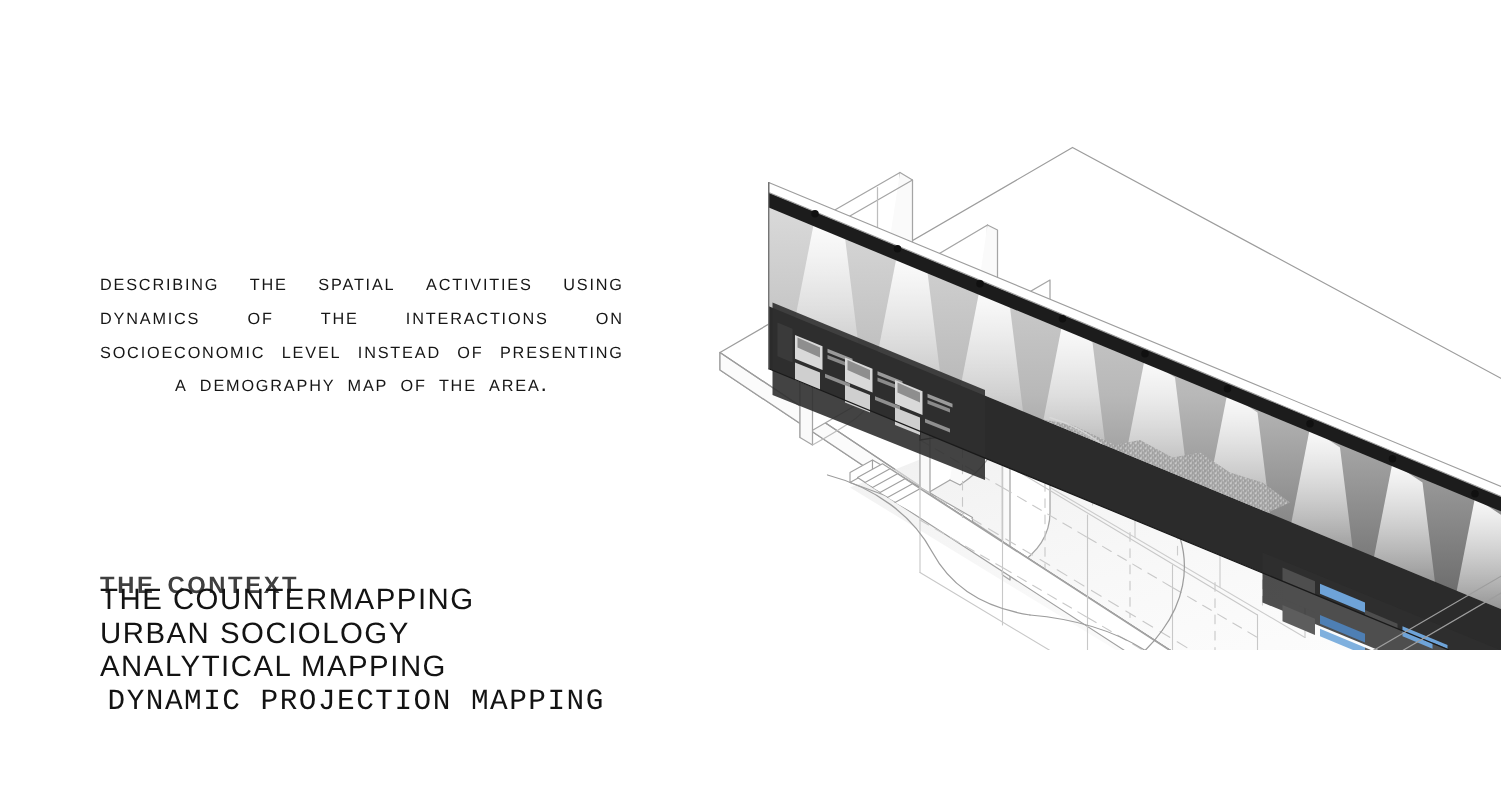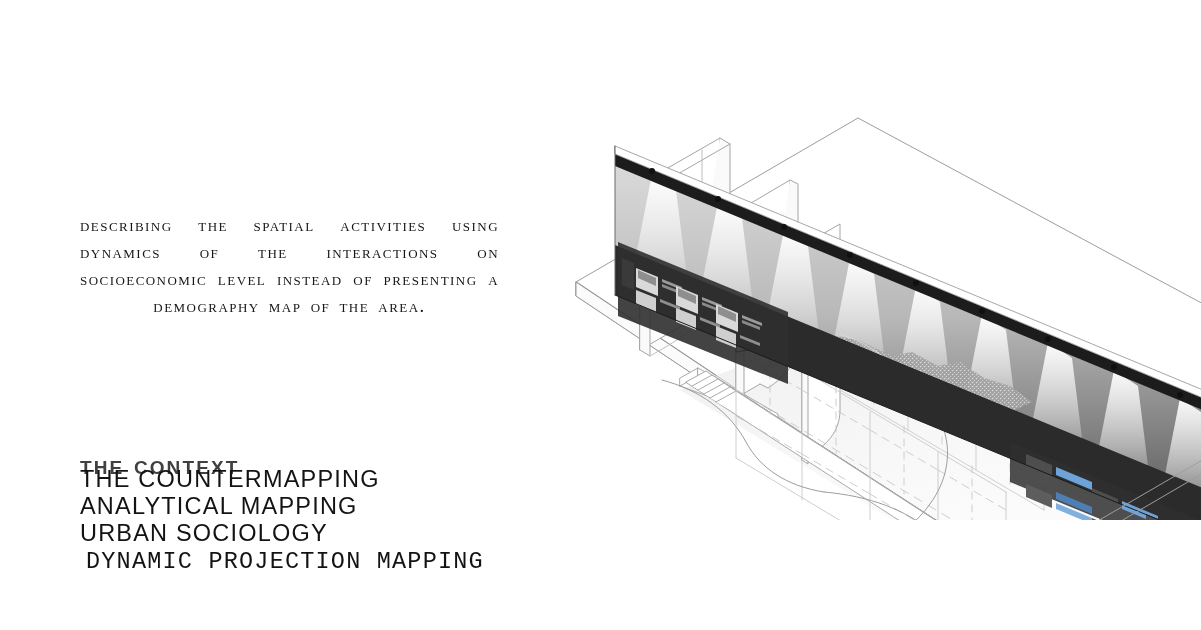--- a/index.html
+++ b/index.html
@@ -23,21 +23,21 @@
     top: 0;
     width: 540px;
     height: 630px;
   }
 
   #description-paragraph {
     position: absolute;
     left: 80px;
     top: 193px;
     width: 419px;
-    font-family: Liberation Serif, serif;
+    font-family: Liberation Sans, sans-serif;
     font-variant: small-caps;
     font-feature-settings: "smcp";
     font-size: 18.5px;
     letter-spacing: 1.45px;
     word-spacing: 3.2px;
     line-height: 27.2px;
     text-align: justify;
     text-align-last: center;
     color: #161616;
     text-transform: lowercase;
@@ -96,22 +96,22 @@
 <body>
 
 <div id="text-column">
 
   <p id="description-paragraph">Describing the spatial activities using dynamics of the interactions on socioeconomic level instead of presenting a Demography map of the area.</p>
 
   <h2 id="context-heading">The context</h2>
 
   <ul id="context-list">
     <li>The countermapping</li>
+    <li>Urban sociology</li>
     <li>Analytical mapping</li>
-    <li>Urban sociology</li>
     <li class="indented">Dynamic projection mapping</li>
   </ul>
 
 </div>
 
 <div id="axonometric-drawing">
 <svg viewBox="0 0 661 430" xmlns="http://www.w3.org/2000/svg">
   <defs>
     <linearGradient id="wallTopGrad" x1="0" y1="0" x2="0" y2="1">
       <stop offset="0%" stop-color="#dcdcdc"></stop>

